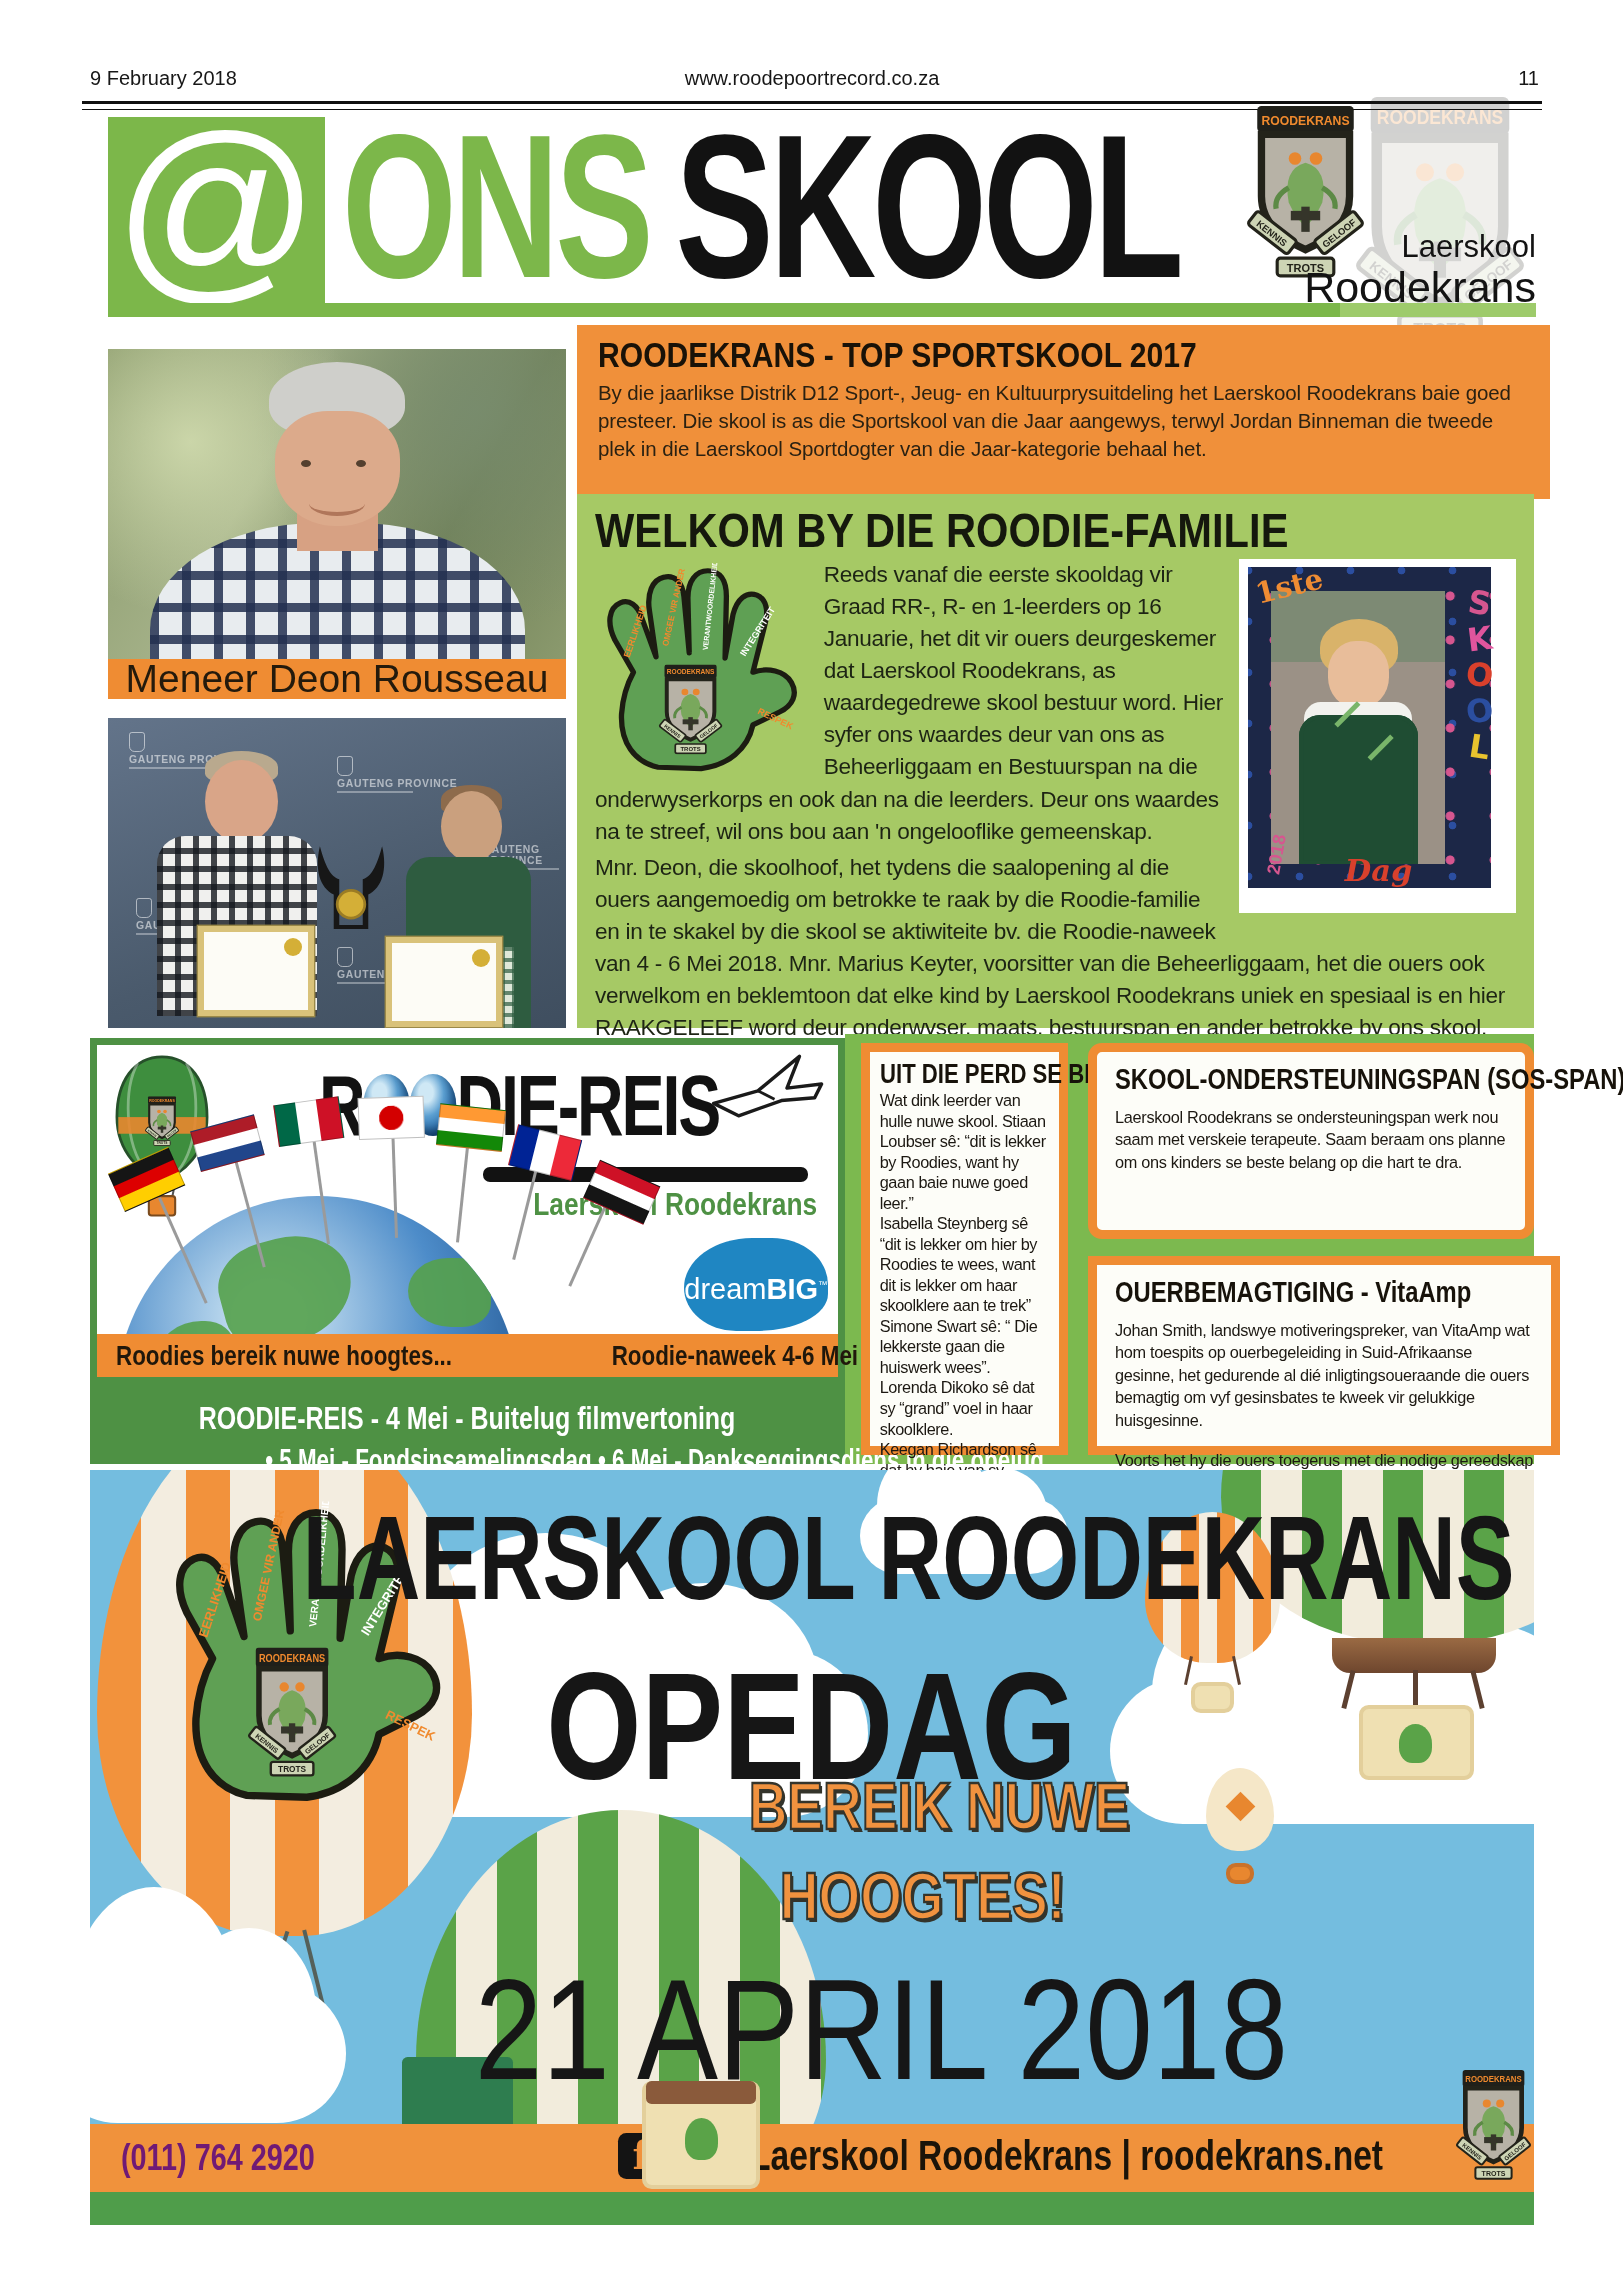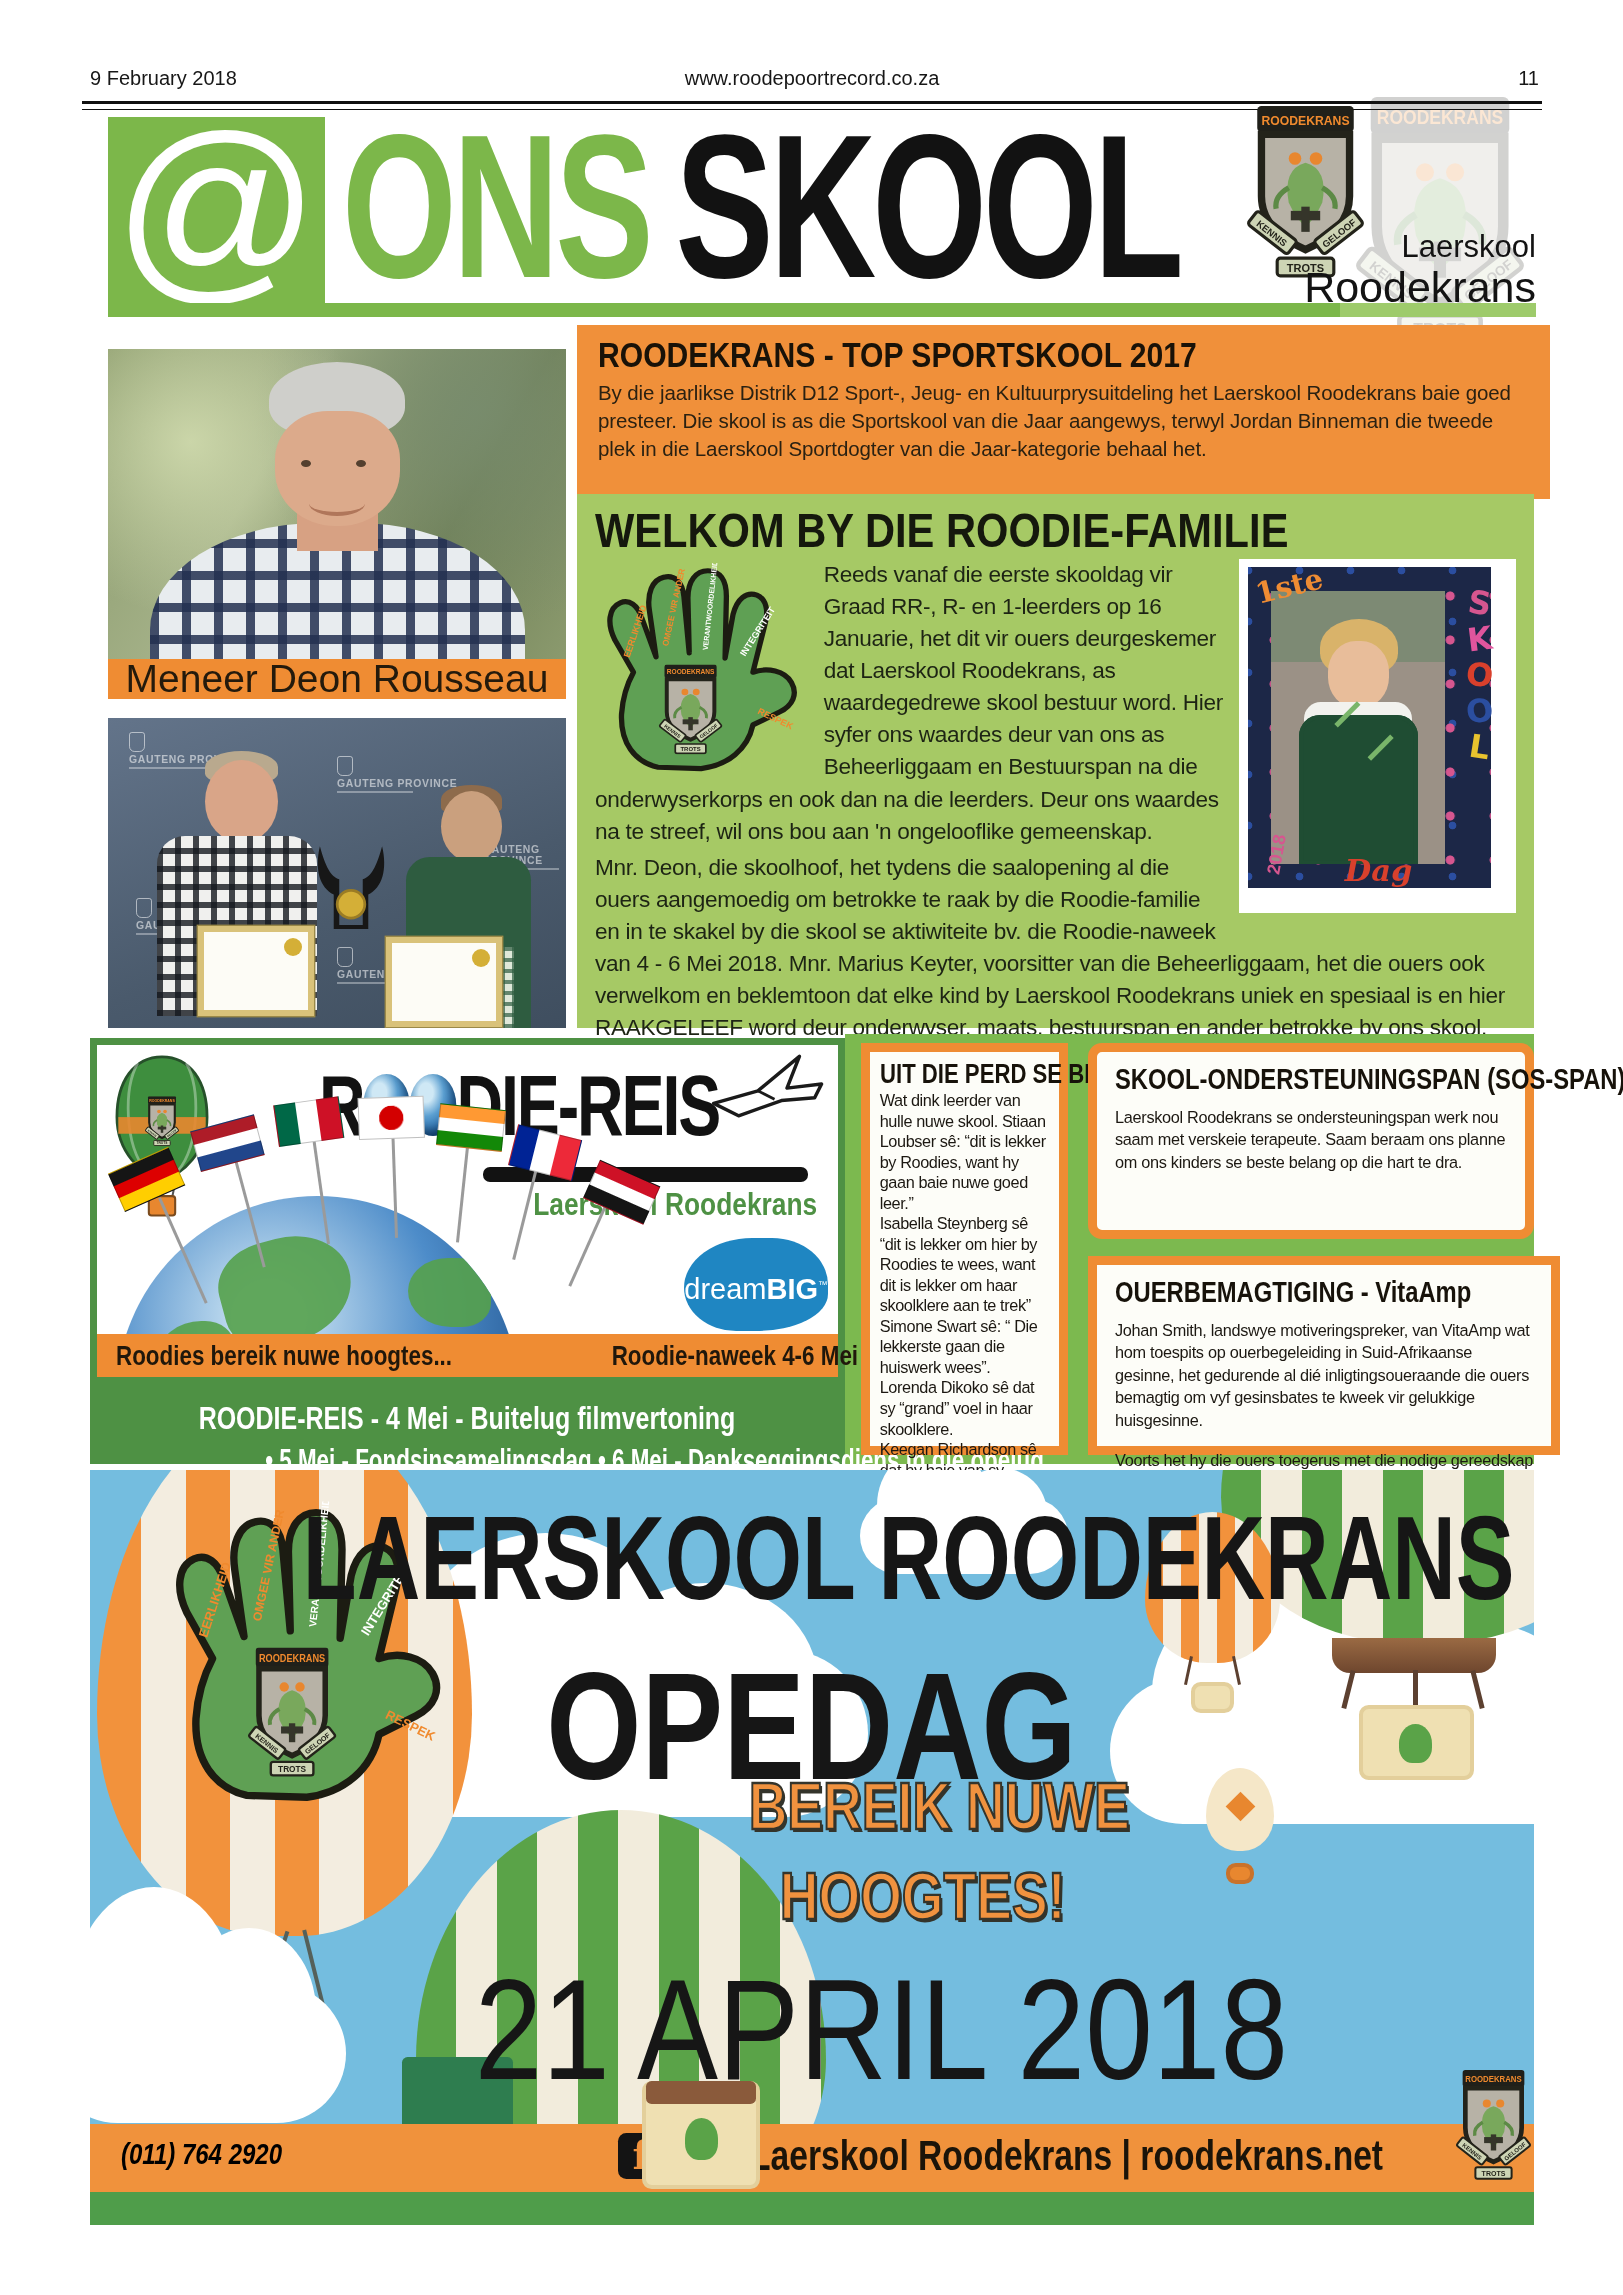--- a/index.html
+++ b/index.html
@@ -135,21 +135,21 @@
   .ad-t1{left:0;top:19.4px;width:1444px;text-align:center;font-size:119px;font-weight:700;color:#161616;z-index:10;}
   .ad-t1 .cndc{transform:scaleX(.74);}
   .ad-t2{left:0;top:168px;width:1444px;text-align:center;font-size:153px;font-weight:700;color:#161616;z-index:10;}
   .ad-slogan{left:611px;width:444px;text-align:center;font-size:67px;font-weight:700;color:#f0923f;z-index:10;
      -webkit-text-stroke:2.4px #34342b;text-shadow:2.8px 2.8px 0 #34342b;}
   .ad-date{left:104px;top:478px;width:1374px;text-align:center;font-size:143px;font-weight:400;color:#161616;z-index:10;}
   .ad-date .cndc{transform:scaleX(.85);}
   .ad-aud{left:347px;top:605px;width:1083px;text-align:center;font-size:49px;font-weight:700;color:#161616;z-index:10;}
   .ad-aud .cndc{transform:scaleX(.88);}
   .ad-bar{left:0;top:654px;width:1444px;height:68px;background:#f0923c;z-index:8;}
-  .ad-phone{position:absolute;left:31px;top:12.5px;font-size:30px;font-weight:700;color:#000000;font-style:italic;}
+  .ad-phone{position:absolute;left:31px;top:12.5px;font-size:36px;font-weight:700;color:#701a75;}
   .ad-social{position:absolute;left:528px;top:7px;display:flex;align-items:center;gap:14px;}
   .fb{width:46px;height:46px;background:#141414;border-radius:8.3px;color:#f0923c;font-size:40px;font-weight:700;text-align:center;line-height:44px;font-family:"DejaVu Serif",serif;}
   .ad-social-text{font-size:42px;font-weight:700;color:#1b1409;}
   .ad-strip{left:0;top:722px;width:1444px;height:33px;background:#4f9d4a;z-index:8;}
   .ad-badge{left:1362px;top:600px;width:83px;height:110px;z-index:11;}
   .diamond{position:absolute;width:21px;height:21px;background:#e8872f;transform:rotate(45deg);}
 </style>
 </head>
 <body>
 

